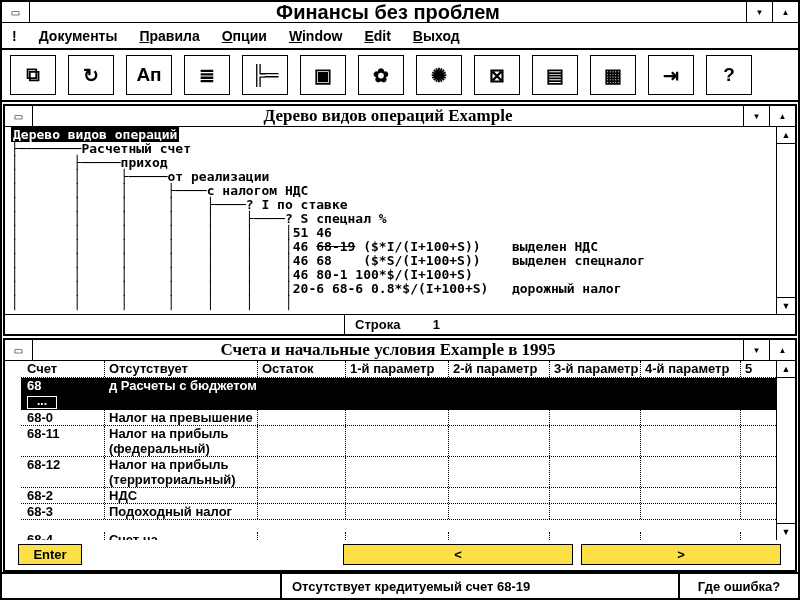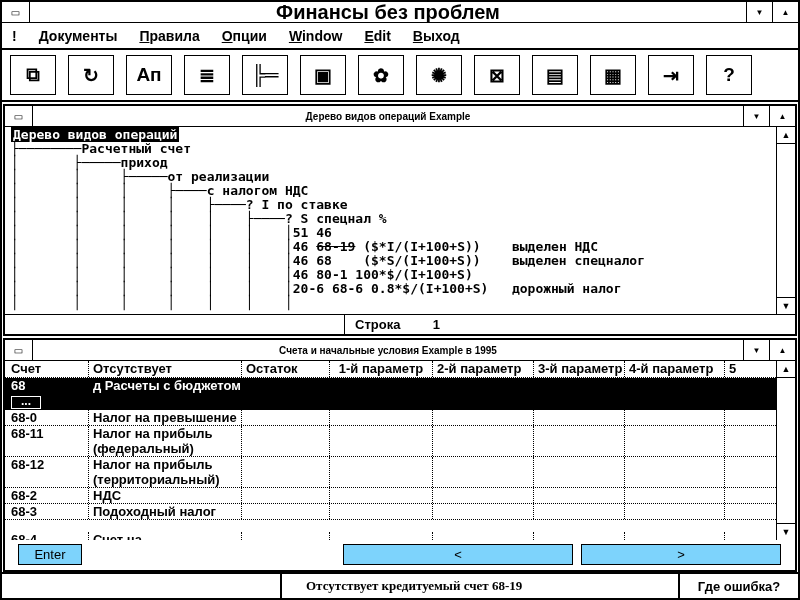--- a/index.html
+++ b/index.html
@@ -26,21 +26,21 @@
   .tb-btn { width: 46px; height: 40px; border: 1px solid #000; background: #fff;
             display: flex; align-items: center; justify-content: center;
             font-size: 19px; font-weight: bold; flex: none; }
 
   
   .child { border: 2px solid #000; margin: 2px 1px 0 1px; background: #fff;
            display: flex; flex-direction: column; flex: none; overflow: hidden; }
   .tree-win { height: 232px; }
   .acct-win { height: 234px; }
   .child-titlebar { height: 21px; border-bottom: 1px solid #000; display: flex; align-items: stretch; flex: none; }
-  .child-title { flex: 1; display: flex; align-items: center; justify-content: center; font-weight: bold; font-size: 10px; }
+  .child-title { flex: 1; display: flex; align-items: center; justify-content: center; font-weight: bold; font-size: 17px; font-family: Liberation Serif, serif; }
 
   
   .scrollbar { width: 19px; border-left: 1px solid #000; display: flex; flex-direction: column; flex: none; }
   .sb-arrow { height: 17px; display: flex; align-items: center; justify-content: center; font-size: 9px; flex: none; }
   .sb-arrow.up { border-bottom: 1px solid #000; }
   .sb-arrow.down { border-top: 1px solid #000; margin-top: auto; }
 
   
   .tree-content { flex: 1; display: flex; overflow: hidden; }
   .tree-body { flex: 1; overflow: hidden; padding: 1px 0 0 6px;
@@ -49,51 +49,51 @@
   .tree-line { height: 14px; }
   .tree-line .sel { background: #000; color: #fff; padding: 0 2px; }
   .tree-line s { text-decoration: line-through; }
   .tree-status { height: 20px; border-top: 1px solid #000; display: flex; justify-content: center;
                  font-size: 13px; font-weight: bold; flex: none; }
   .tree-status-box { width: 112px; border-left: 1px solid #000; display: flex; align-items: center;
                      justify-content: space-between; padding: 0 16px 0 10px; }
 
   
   .table-wrap { flex: 1; display: flex; overflow: hidden; }
-  .table { flex: 1; overflow: hidden; font-size: 13px; font-weight: bold; padding-left: 0; }
+  .table { flex: 1; overflow: hidden; font-size: 13px; font-weight: bold; padding-left: 16px; }
   .t-head { display: flex; height: 17px; border-bottom: 1px dotted #000; }
   .t-row  { display: flex; border-bottom: 1px dotted #000; }
   .t-row.selected { background: #000; color: #fff; }
   .t-row.clipped { height: 10px; overflow: hidden; border-bottom: none; margin-top: 12px; }
   .c { border-right: 1px dotted #000; padding: 0 4px; overflow: hidden; line-height: 15px; white-space: nowrap; }
   .t-head .c { line-height: 16px; }
   .w0 { width: 84px; padding-left: 6px; }
   .w1 { width: 153px; }
   .w2 { width: 88px; }
-  .w3 { width: 103px; text-align: center; }
+  .w3 { width: 103px; }
   .w4 { width: 101px; }
   .w5 { width: 91px; }
   .w6 { width: 100px; }
   .w7 { flex: 1; border-right: none; }
   .more-box { display: inline-block; border: 1px solid #fff; width: 30px; height: 13px;
               line-height: 8px; text-align: center; font-size: 12px; }
 
   
   .acct-bottom { height: 30px; position: relative; flex: none; }
-  .btn { position: absolute; top: 4px; height: 21px; border: 1px solid #000; background: #7dd3fc;
-         font-size: 13px; font-weight: normal; display: flex; align-items: center; justify-content: center; }
+  .btn { position: absolute; top: 4px; height: 21px; border: 1px solid #000; background: #fde047;
+         font-size: 13px; font-weight: bold; display: flex; align-items: center; justify-content: center; }
   .btn-enter { left: 13px; width: 64px; }
   .btn-left  { left: 338px; width: 230px; }
   .btn-right { left: 576px; width: 200px; }
 
   
   .statusbar { flex: 1; border-top: 2px solid #000; display: flex; align-items: stretch;
                font-size: 13px; font-weight: bold; }
   .sb-left { width: 278px; }
-  .sb-msg  { flex: 1; border-left: 2px solid #000; display: flex; align-items: center; padding-left: 24px; font-family: Liberation Serif, serif; }
+  .sb-msg  { flex: 1; border-left: 2px solid #000; display: flex; align-items: center; padding-left: 10px; }
   .sb-help { width: 120px; border-left: 2px solid #000; display: flex; align-items: center; justify-content: center; }
 </style>
 </head>
 <body>
 
 <div class="app">
 
   <div class="titlebar">
     <div class="sysbox">
       <span>▭</span>

